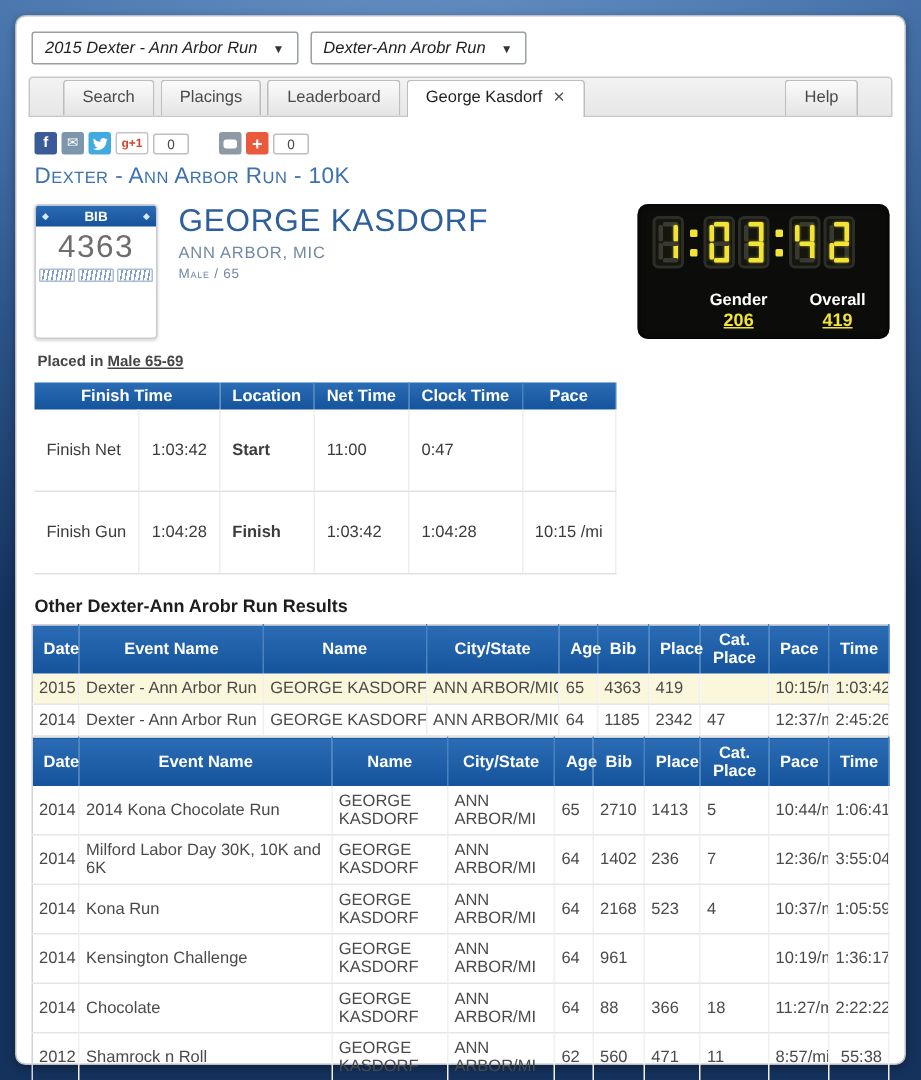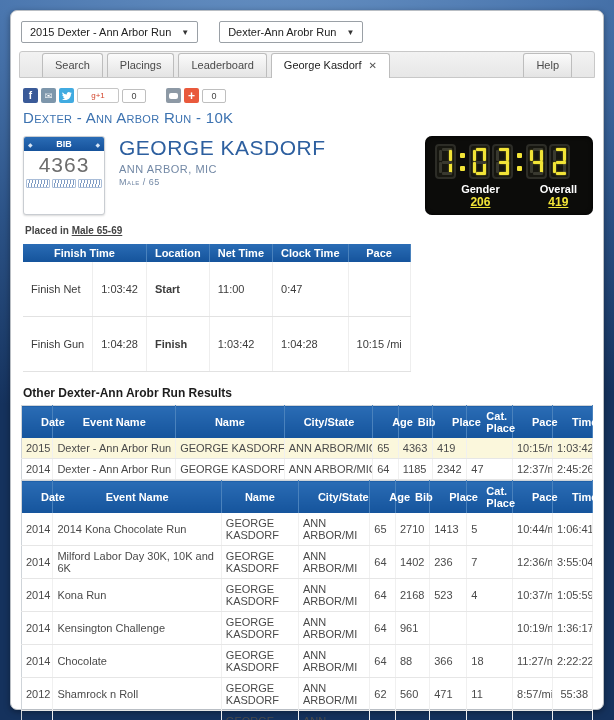--- a/index.html
+++ b/index.html
@@ -9,21 +9,21 @@
     background:
       radial-gradient(ellipse 900px 500px at 45% -10%, #6f98c8 0%, #4a76ae 35%, #2c5387 65%, #15325d 100%);
   }
   .panel {
     position: absolute; left: 10px; top: 10px; width: 594px; height: 700px;
     background: #fff; border: 1px solid #b9bec4; border-radius: 7px;
     box-shadow: 0 2px 6px rgba(0,0,0,.35);
     padding: 8px 8px 4px 8px;
   }
   
-  .dd-row { display: flex; gap: 21px; margin: 2px 0 8px 2px; }
+  .dd-row { display: flex; gap: 8px; margin: 2px 0 8px 2px; font-style: italic; }
   .dropdown {
     display: inline-flex; align-items: center; gap: 10px;
     background: #fff; border: 1px solid #9aa0a6; border-radius: 2px;
     font-size: 11px; color: #222; padding: 4px 8px; cursor: pointer;
   }
   .dropdown .arrow { font-size: 8px; color: #333; }
   
   .tabbar {
     position: relative; display: flex; align-items: flex-end;
     background: linear-gradient(#f2f2f2, #e7e7e7);
@@ -41,21 +41,21 @@
   .tab.active { background: #fff; color: #222; position: relative; top: 1px; padding-bottom: 7px; }
   .tab .close { font-size: 10px; font-weight: bold; color: #555; }
   .tab-spacer { flex: 1; }
   .content { padding: 6px 2px 0 2px; }
   
   .share-row { display: flex; align-items: center; gap: 3px; margin: 4px 0 6px 2px; height: 15px; }
   .sicon { width: 15px; height: 15px; border-radius: 2px; display: inline-flex; align-items: center; justify-content: center; font-size: 10px; font-weight: bold; color: #fff; cursor: pointer; }
   .fb { background: #3a5a98; }
   .mail { background: #7d96ab; font-size: 9px; }
   .tw { background: #41abe1; }
-  .gp { background: #fff; border: 1px solid #c6c6c6; color: #d3452c; font-size: 8px; font-weight: normal; width: 42px; border-radius: 2px; }
+  .gp { background: #fff; border: 1px solid #c6c6c6; color: #d3452c; font-size: 8px; font-weight: bold; width: 22px; border-radius: 2px; }
   .cnt { background: #fff; border: 1px solid #bfbfbf; border-radius: 2px; font-size: 9px; color: #444; min-width: 24px; height: 14px; display: inline-flex; align-items: center; justify-content: center; }
   .gap { width: 14px; }
   .bub { background: #8d99a5; position: relative; }
   .bub::before { content: ""; width: 9px; height: 6px; background: #fff; border-radius: 2px; display: block; }
   .st { background: #e9593c; font-size: 12px; }
   
   .page-title { font-variant: small-caps; color: #3c72b0; font-size: 15px; margin: 4px 0 10px 2px; letter-spacing: .3px; }
   
   .athlete-row { display: flex; margin-left: 2px; }
   .bibcard { width: 82px; border: 1px solid #c9cdd2; border-radius: 3px; background: #fff; box-shadow: 0 1px 2px rgba(0,0,0,.15); overflow: hidden; }
@@ -78,37 +78,37 @@
   .seg-a { left: 5px; top: 2px;    width: 10px; height: 3px; }
   .seg-g { left: 5px; top: 15px;   width: 10px; height: 3px; }
   .seg-d { left: 5px; bottom: 2px; width: 10px; height: 3px; }
   .seg-b { right: 2px; top: 4px;    width: 3px; height: 11px; }
   .seg-c { right: 2px; bottom: 4px; width: 3px; height: 11px; }
   .seg-f { left: 2px; top: 4px;     width: 3px; height: 11px; }
   .seg-e { left: 2px; bottom: 4px;  width: 3px; height: 11px; }
   .colon { width: 9px; height: 35px; position: relative; }
   .colon i { position: absolute; left: 2px; width: 5px; height: 5px; background: #f2e437; border-radius: 1px; }
   .colon i:first-child { top: 9px; } .colon i:last-child { top: 22px; }
-  .clock-labels { display: flex; justify-content: flex-end; gap: 40px; margin-top: 4px; padding-right: 6px; }
+  .clock-labels { display: flex; justify-content: flex-end; gap: 28px; margin-top: 15px; padding-right: 6px; }
   .clock-labels .cl { text-align: center; }
   .clock-labels .lab { color: #fff; font-weight: bold; font-size: 11px; }
   .clock-labels .val { color: #f2e437; font-weight: bold; font-size: 12px; text-decoration: underline; cursor: pointer; }
   .placed { font-size: 10px; color: #444; margin: 10px 0 8px 4px; font-weight: bold; }
   .placed a { color: #444; text-decoration: underline; cursor: pointer; }
   
   .splits { display: flex; margin: 4px 0 14px 2px; }
   table { border-collapse: collapse; }
   .mini { font-size: 11px; color: #3c3c3c; }
   .mini th { background: linear-gradient(#2a6cb5, #15549c); color: #fff; font-weight: bold; font-size: 11px; padding: 3px 8px; border-right: 1px solid #4a82bd; text-align: center; }
   .mini td { padding: 21px 8px; border-bottom: 1px solid #e2e2e2; border-right: 1px solid #eee; }
   .mini td.b { font-weight: bold; }
   
   .section-title { font-size: 12px; font-weight: bold; color: #1d1d1d; margin: 8px 0 5px 2px; }
   .rt { width: 100%; table-layout: fixed; border: 1px solid #cfd4d9; font-size: 11px; color: #4a4a4a; }
-  .rt th { background: linear-gradient(#2a6cb5, #15549c); color: #fff; font-weight: bold; font-size: 11px; padding: 4px 19px; border-right: 1px solid #4a82bd; text-align: center; }
+  .rt th { background: linear-gradient(#2a6cb5, #15549c); color: #fff; font-weight: bold; font-size: 11px; padding: 4px 7px; border-right: 1px solid #4a82bd; text-align: center; }
   .rt td { padding: 4px 4px; border-bottom: 1px solid #e6e6e6; border-right: 1px solid #f0f0f0; overflow: hidden; vertical-align: middle; }
   .rt tr.hl td { background: #fbf7dc; }
   .rt td.r { text-align: right; }
   .t1 td { white-space: nowrap; }
 </style>
 </head>
 <body>
 
 <div class="panel">
 

